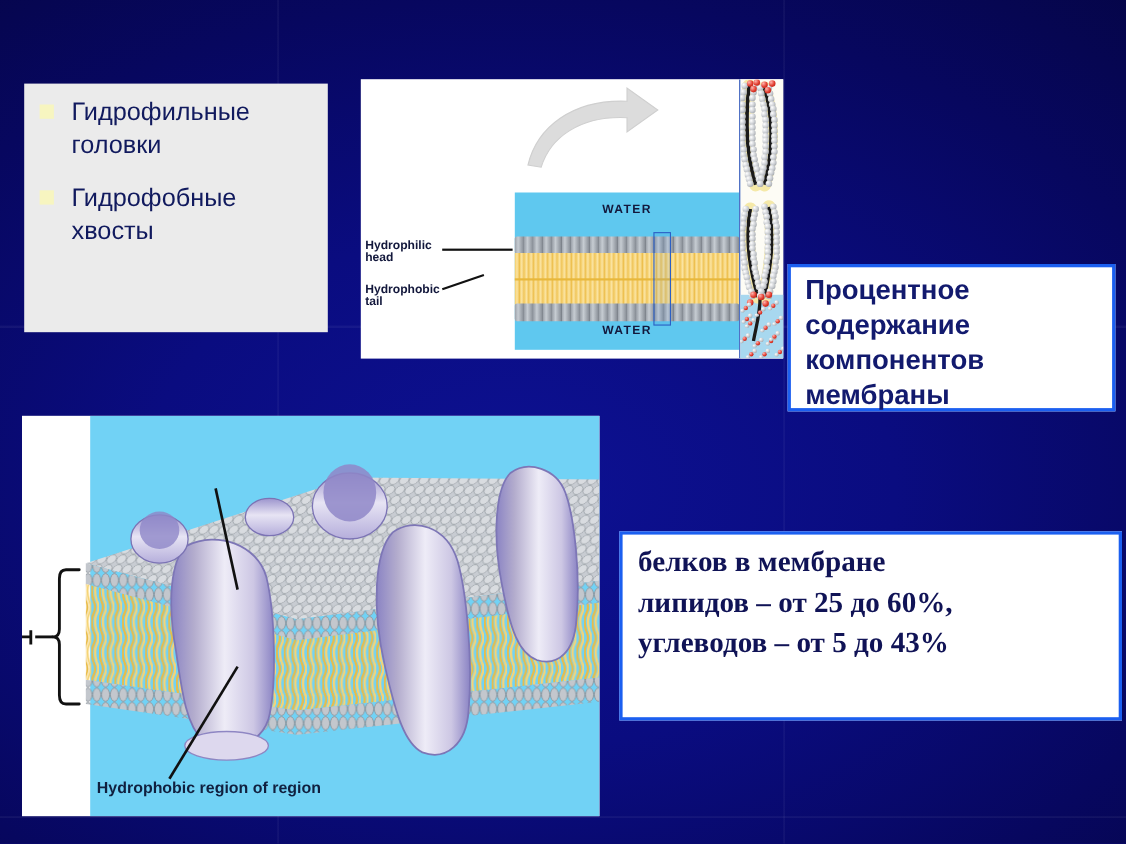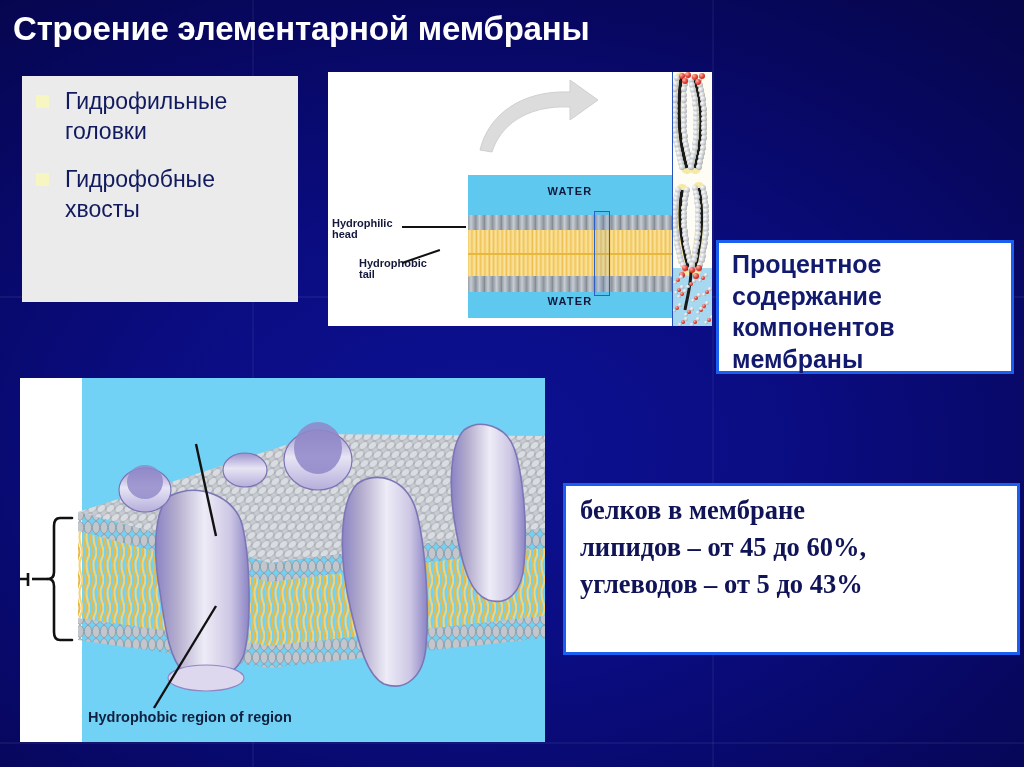--- a/index.html
+++ b/index.html
@@ -47,21 +47,21 @@
 
   
   #fig-top{
     position:absolute;left:328px;top:72px;width:384px;height:254px;
     background:#ffffff;overflow:hidden;
   }
   #fig-top .labelTxt{
     position:absolute;color:#13183c;font-size:11px;font-weight:bold;line-height:11px;
   }
   #lbl-hphil{left:4px;top:146px;}
-  #lbl-hphob{left:4px;top:186px;margin-left:27px;}
+  #lbl-hphob{left:4px;top:186px;}
   .leader{position:absolute;background:#111;height:1.5px;}
   #lead1{left:74px;top:154px;width:64px;}
   #lead2{left:74px;top:190px;width:40px;transform:rotate(-19deg);transform-origin:left center;}
 
   #bilayer-box{
     position:absolute;left:140px;top:103px;width:204px;height:143px;background:#5fc8ef;
   }
   .watertxt{
     position:absolute;left:0;width:204px;text-align:center;color:#13183c;
     font-size:11px;font-weight:bold;letter-spacing:1.2px;
@@ -136,21 +136,20 @@
     position:absolute;left:14px;top:6px;width:430px;
     color:#101356;font-family:"Liberation Serif", serif;
     font-size:26.5px;font-weight:bold;line-height:37px;
   }
 </style>
 </head>
 <body>
 
 <div id="slide">
 
-  <div id="title">Строение элементарной мембраны</div>
 
   <div id="bullets">
     <div class="bullet-row" id="b1">
       <div class="bullet-sq"></div>
       <div class="bullet-txt">Гидрофобные хвосты</div>
     </div>
     <div class="bullet-row" id="b0">
       <div class="bullet-sq"></div>
       <div class="bullet-txt">Гидрофильные головки</div>
     </div>
@@ -476,18 +475,18 @@
     <div class="capTxt" id="cap-hphob">Hydrophobic region of region</div>
   </div>
 
   <div id="box-pct">
     <div class="t">Процентное содержание компонентов мембраны</div>
   </div>
 
   <div id="box-num">
     <div class="t">
       <div>белков в мембране</div>
-      <div>липидов – от 45 до 60%,</div>
+      <div>липидов – от 25 до 60%,</div>
       <div>углеводов – от 5 до 43%</div>
     </div>
   </div>
 
 </div>
 
 </body></html>

